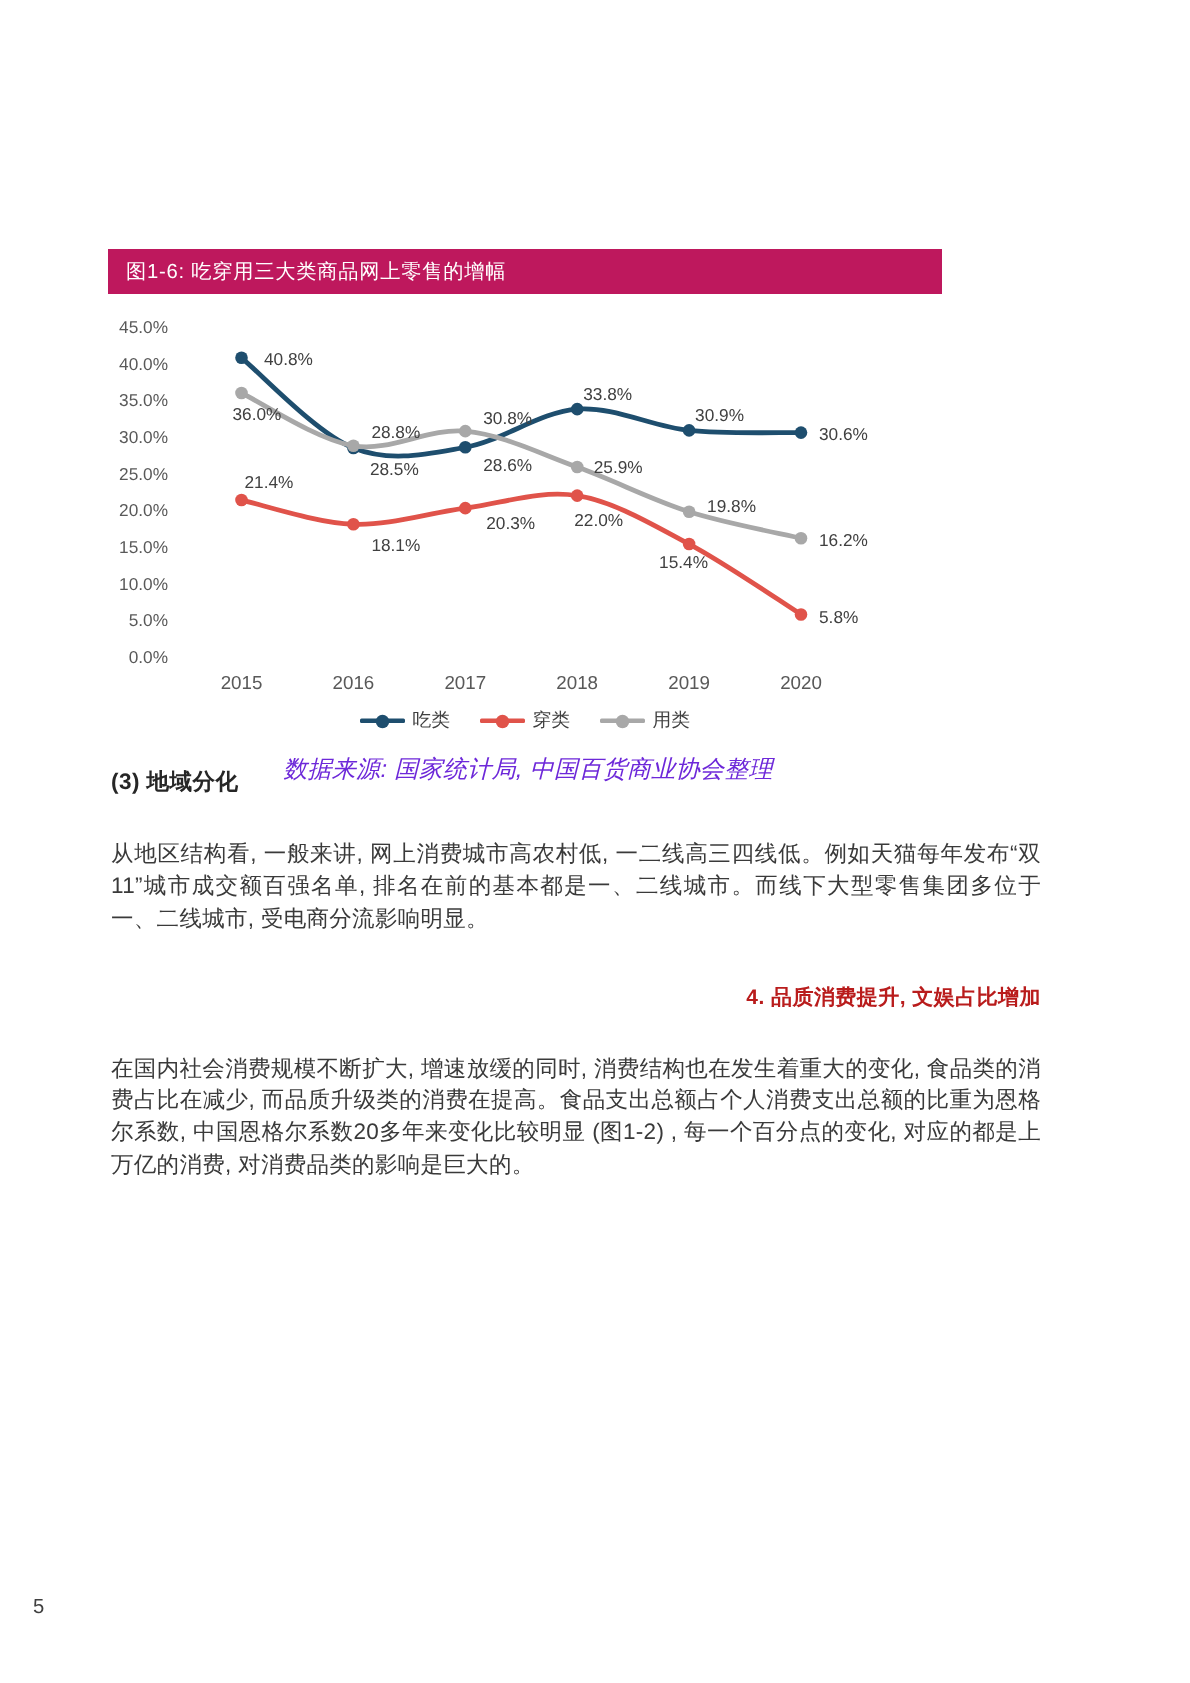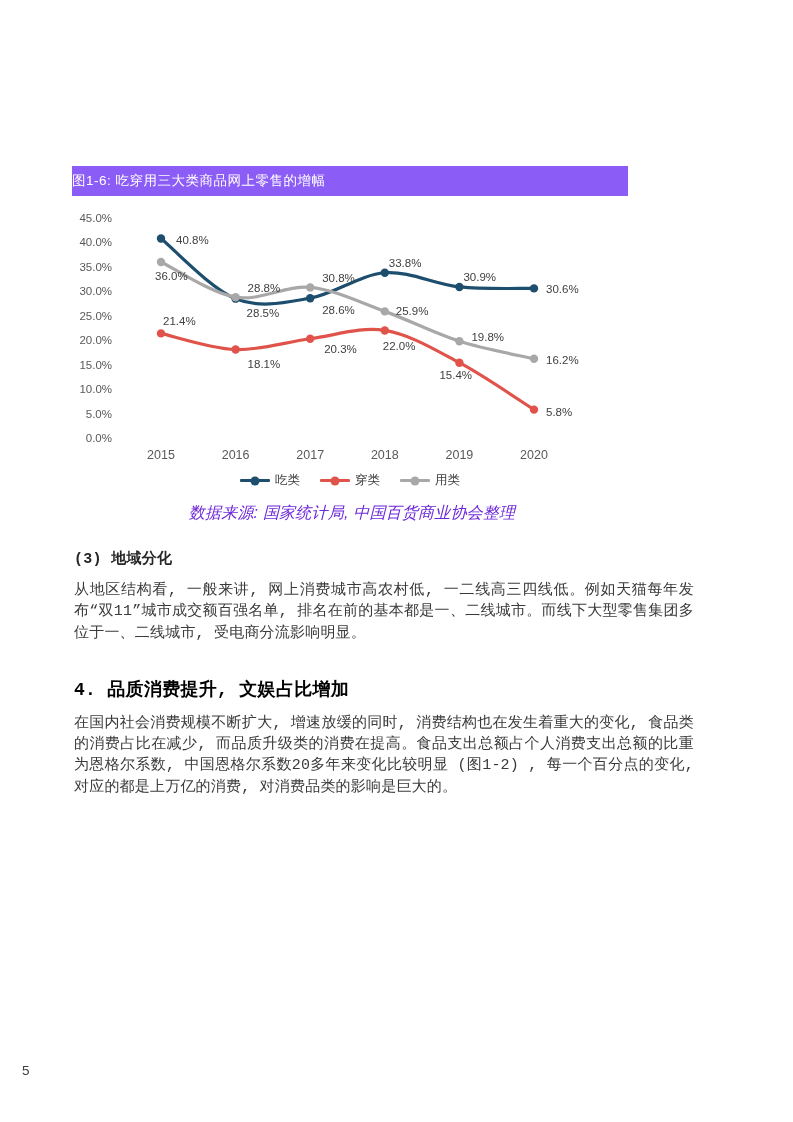--- a/index.html
+++ b/index.html
@@ -3,41 +3,41 @@
 <meta charset="utf-8">
 <style>
   html,body{margin:0;padding:0;}
   body{
     width:793px;height:1122px;position:relative;background:#ffffff;
     font-family:"Liberation Sans","DejaVu Sans",sans-serif;
     color:#3a3a3a;overflow:hidden;
   }
   .figure{position:absolute;left:72px;top:166px;width:556px;}
   .figure-bar{
-    background:#8b5cf6;color:#ffffff;height:30px;line-height:30px;
-    font-size:13.5px;letter-spacing:0.5px;
+    background:#be185d;color:#ffffff;height:30px;line-height:30px;
+    padding-left:12px;font-size:13.5px;letter-spacing:0.5px;
     box-sizing:border-box;width:100%;
   }
   #chart-svg{display:block;width:556px;height:272px;margin-top:0;}
   #chart-svg text.tick{font-size:11.5px;fill:#595959;font-family:"Liberation Sans","DejaVu Sans",sans-serif;}
   #chart-svg text.xlab{font-size:12.5px;fill:#595959;font-family:"Liberation Sans","DejaVu Sans",sans-serif;}
   #chart-svg text.dlab{font-size:11.5px;fill:#404040;font-family:"Liberation Sans","DejaVu Sans",sans-serif;}
   #legend{display:flex;justify-content:center;align-items:center;gap:20px;margin-top:4px;}
   .legend-item{display:inline-flex;align-items:center;gap:5px;}
   .lmark{display:inline-block;width:30px;height:3px;position:relative;border-radius:1px;}
   .ldot{position:absolute;width:9px;height:9px;border-radius:50%;left:50%;top:50%;transform:translate(-50%,-50%);}
   .llab{font-size:12.5px;color:#404040;}
   .source-note{
     position:absolute;left:74px;top:503px;width:556px;
     font-style:italic;font-size:16px;color:#6d28d9;letter-spacing:0.2px;text-align:center;
   }
-  .text-col{position:absolute;left:74px;top:549px;width:620px;font-family:Liberation Mono, monospace;}
+  .text-col{position:absolute;left:74px;top:512px;width:620px;}
   .h3{font-size:15px;font-weight:bold;color:#262626;letter-spacing:0.3px;}
-  .para{font-size:15px;line-height:21.3px;color:#3a3a3a;margin-top:12px;text-align:justify;letter-spacing:0.2px;}
-  .h4{font-size:18px;font-weight:bold;color:#000000;margin-top:33px;letter-spacing:0.3px;}
+  .para{font-size:15px;line-height:21.3px;color:#3a3a3a;margin-top:28px;text-align:justify;letter-spacing:0.2px;}
+  .h4{font-size:14px;font-weight:bold;color:#b91c1c;margin-top:33px;letter-spacing:0.3px;text-align:right;}
   .page-num{position:absolute;left:22px;top:1063px;font-size:13.5px;color:#404040;}
 </style>
 </head>
 <body>
 
 <div class="figure">
   <div class="figure-bar">
     <span>图1-6: 吃穿用三大类商品网上零售的增幅</span>
   </div>
   <svg id="chart-svg" viewBox="0 0 556 272">

